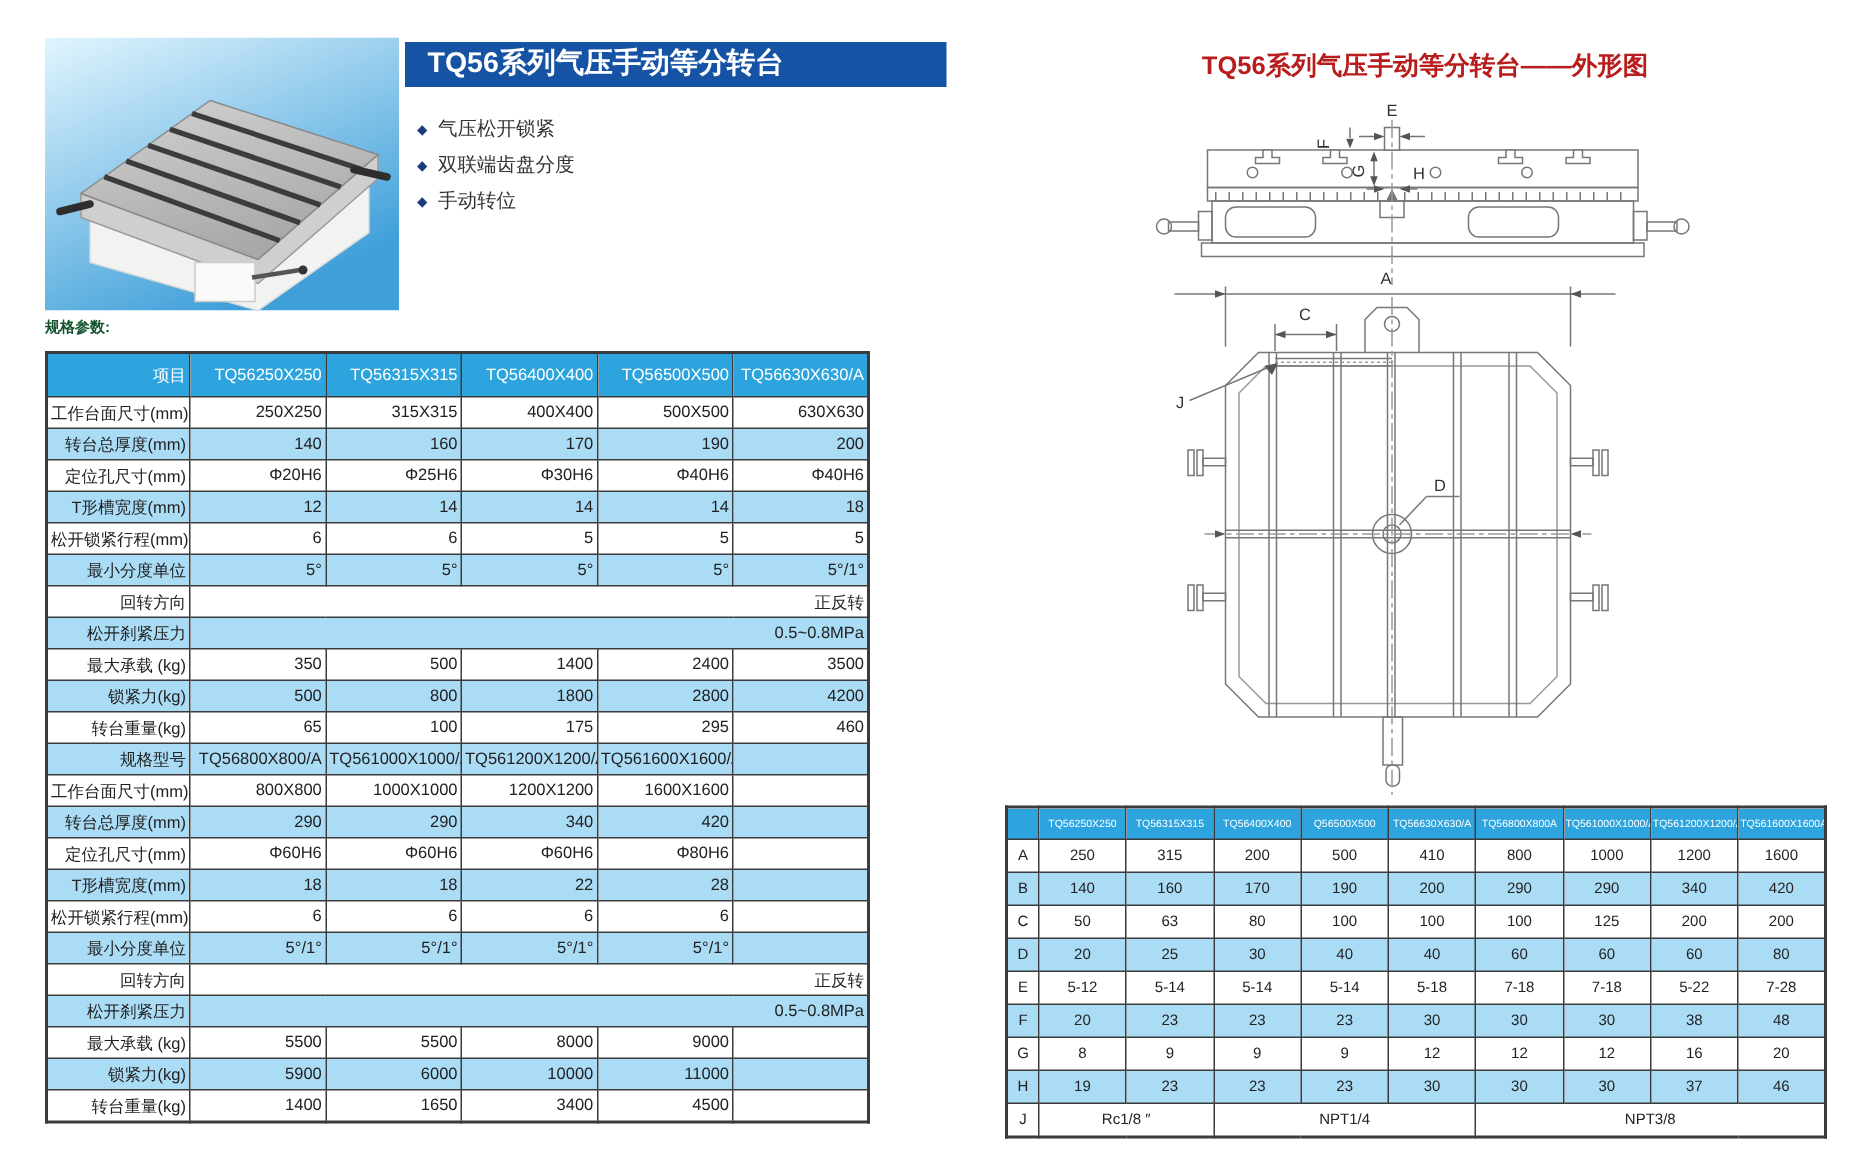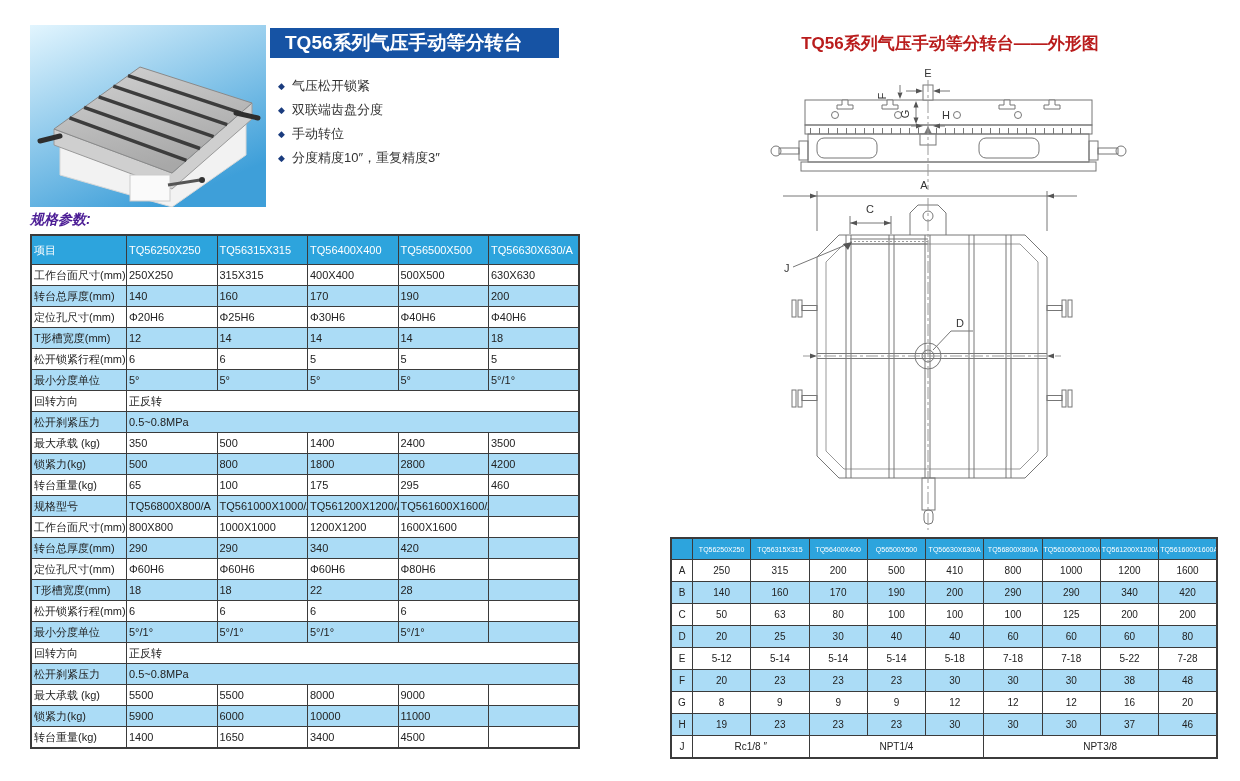--- a/index.html
+++ b/index.html
@@ -3,35 +3,35 @@
 <meta charset="utf-8">
 <style>
   html,body{margin:0;padding:0;background:#fff;}
   .page{position:relative;width:1240px;height:781px;background:#fff;overflow:hidden;
         font-family:"Liberation Sans","DejaVu Sans",sans-serif;}
 
   
   .photo{position:absolute;left:30px;top:25px;width:236px;height:182px;}
 
   
-  .banner{position:absolute;left:270px;top:28px;width:289px;height:30px;background:#1653a4;
+  .banner{position:absolute;left:270px;top:28px;width:361px;height:30px;background:#1653a4;
           color:#fff;font-size:19px;font-weight:bold;line-height:30px;padding-left:15px;
           box-sizing:border-box;white-space:nowrap;}
 
   
   .features{position:absolute;left:278px;top:74px;list-style:none;margin:0;padding:0;}
   .features li{font-size:13px;color:#333;height:24px;line-height:24px;white-space:nowrap;}
   .features .bullet{color:#1a3c7e;font-size:9px;margin-right:7px;vertical-align:1px;}
 
-  .spec-label{position:absolute;left:30px;top:211px;font-size:14px;font-weight:bold;color:#4c1d95;font-style:italic;}
+  .spec-label{position:absolute;left:30px;top:211px;font-size:10px;font-weight:bold;color:#14532d;}
 
   
   table{border-collapse:collapse;table-layout:fixed;}
   .spec-table{position:absolute;left:30px;top:234px;width:550px;border:2px solid #3b3b3b;
-              font-size:11px;color:#222;text-align:left;}
+              font-size:11px;color:#222;text-align:right;}
   .spec-table th,.spec-table td{border:1px solid #3b3b3b;overflow:hidden;white-space:nowrap;padding:0 2px;}
   .spec-table thead th{background:#2da4dd;color:#fff;height:28px;font-weight:normal;}
   .spec-table thead th:first-child{width:90px;}
   .spec-table tbody td{height:20px;}
   .spec-table tbody tr:nth-child(even){background:#abdcf6;}
 
   
   .outline-title{position:absolute;left:680px;top:32px;width:540px;text-align:center;
                  font-size:17px;font-weight:bold;color:#b91c1c;white-space:nowrap;}
 
@@ -88,21 +88,20 @@
   </svg>
 
   <div class="banner">
     <span>TQ56系列气压手动等分转台</span>
   </div>
 
   <ul class="features">
     <li><span class="bullet">◆</span><span>气压松开锁紧</span></li>
     <li><span class="bullet">◆</span><span>双联端齿盘分度</span></li>
     <li><span class="bullet">◆</span><span>手动转位</span></li>
-    <li><span class="bullet">◆</span><span>分度精度10″，重复精度3″</span></li>
   </ul>
 
   <div class="spec-label">规格参数:</div>
   <table class="spec-table">
       <thead>
         <tr>
           <th>项目</th>
           <th>TQ56250X250</th>
           <th>TQ56315X315</th>
           <th>TQ56400X400</th>

